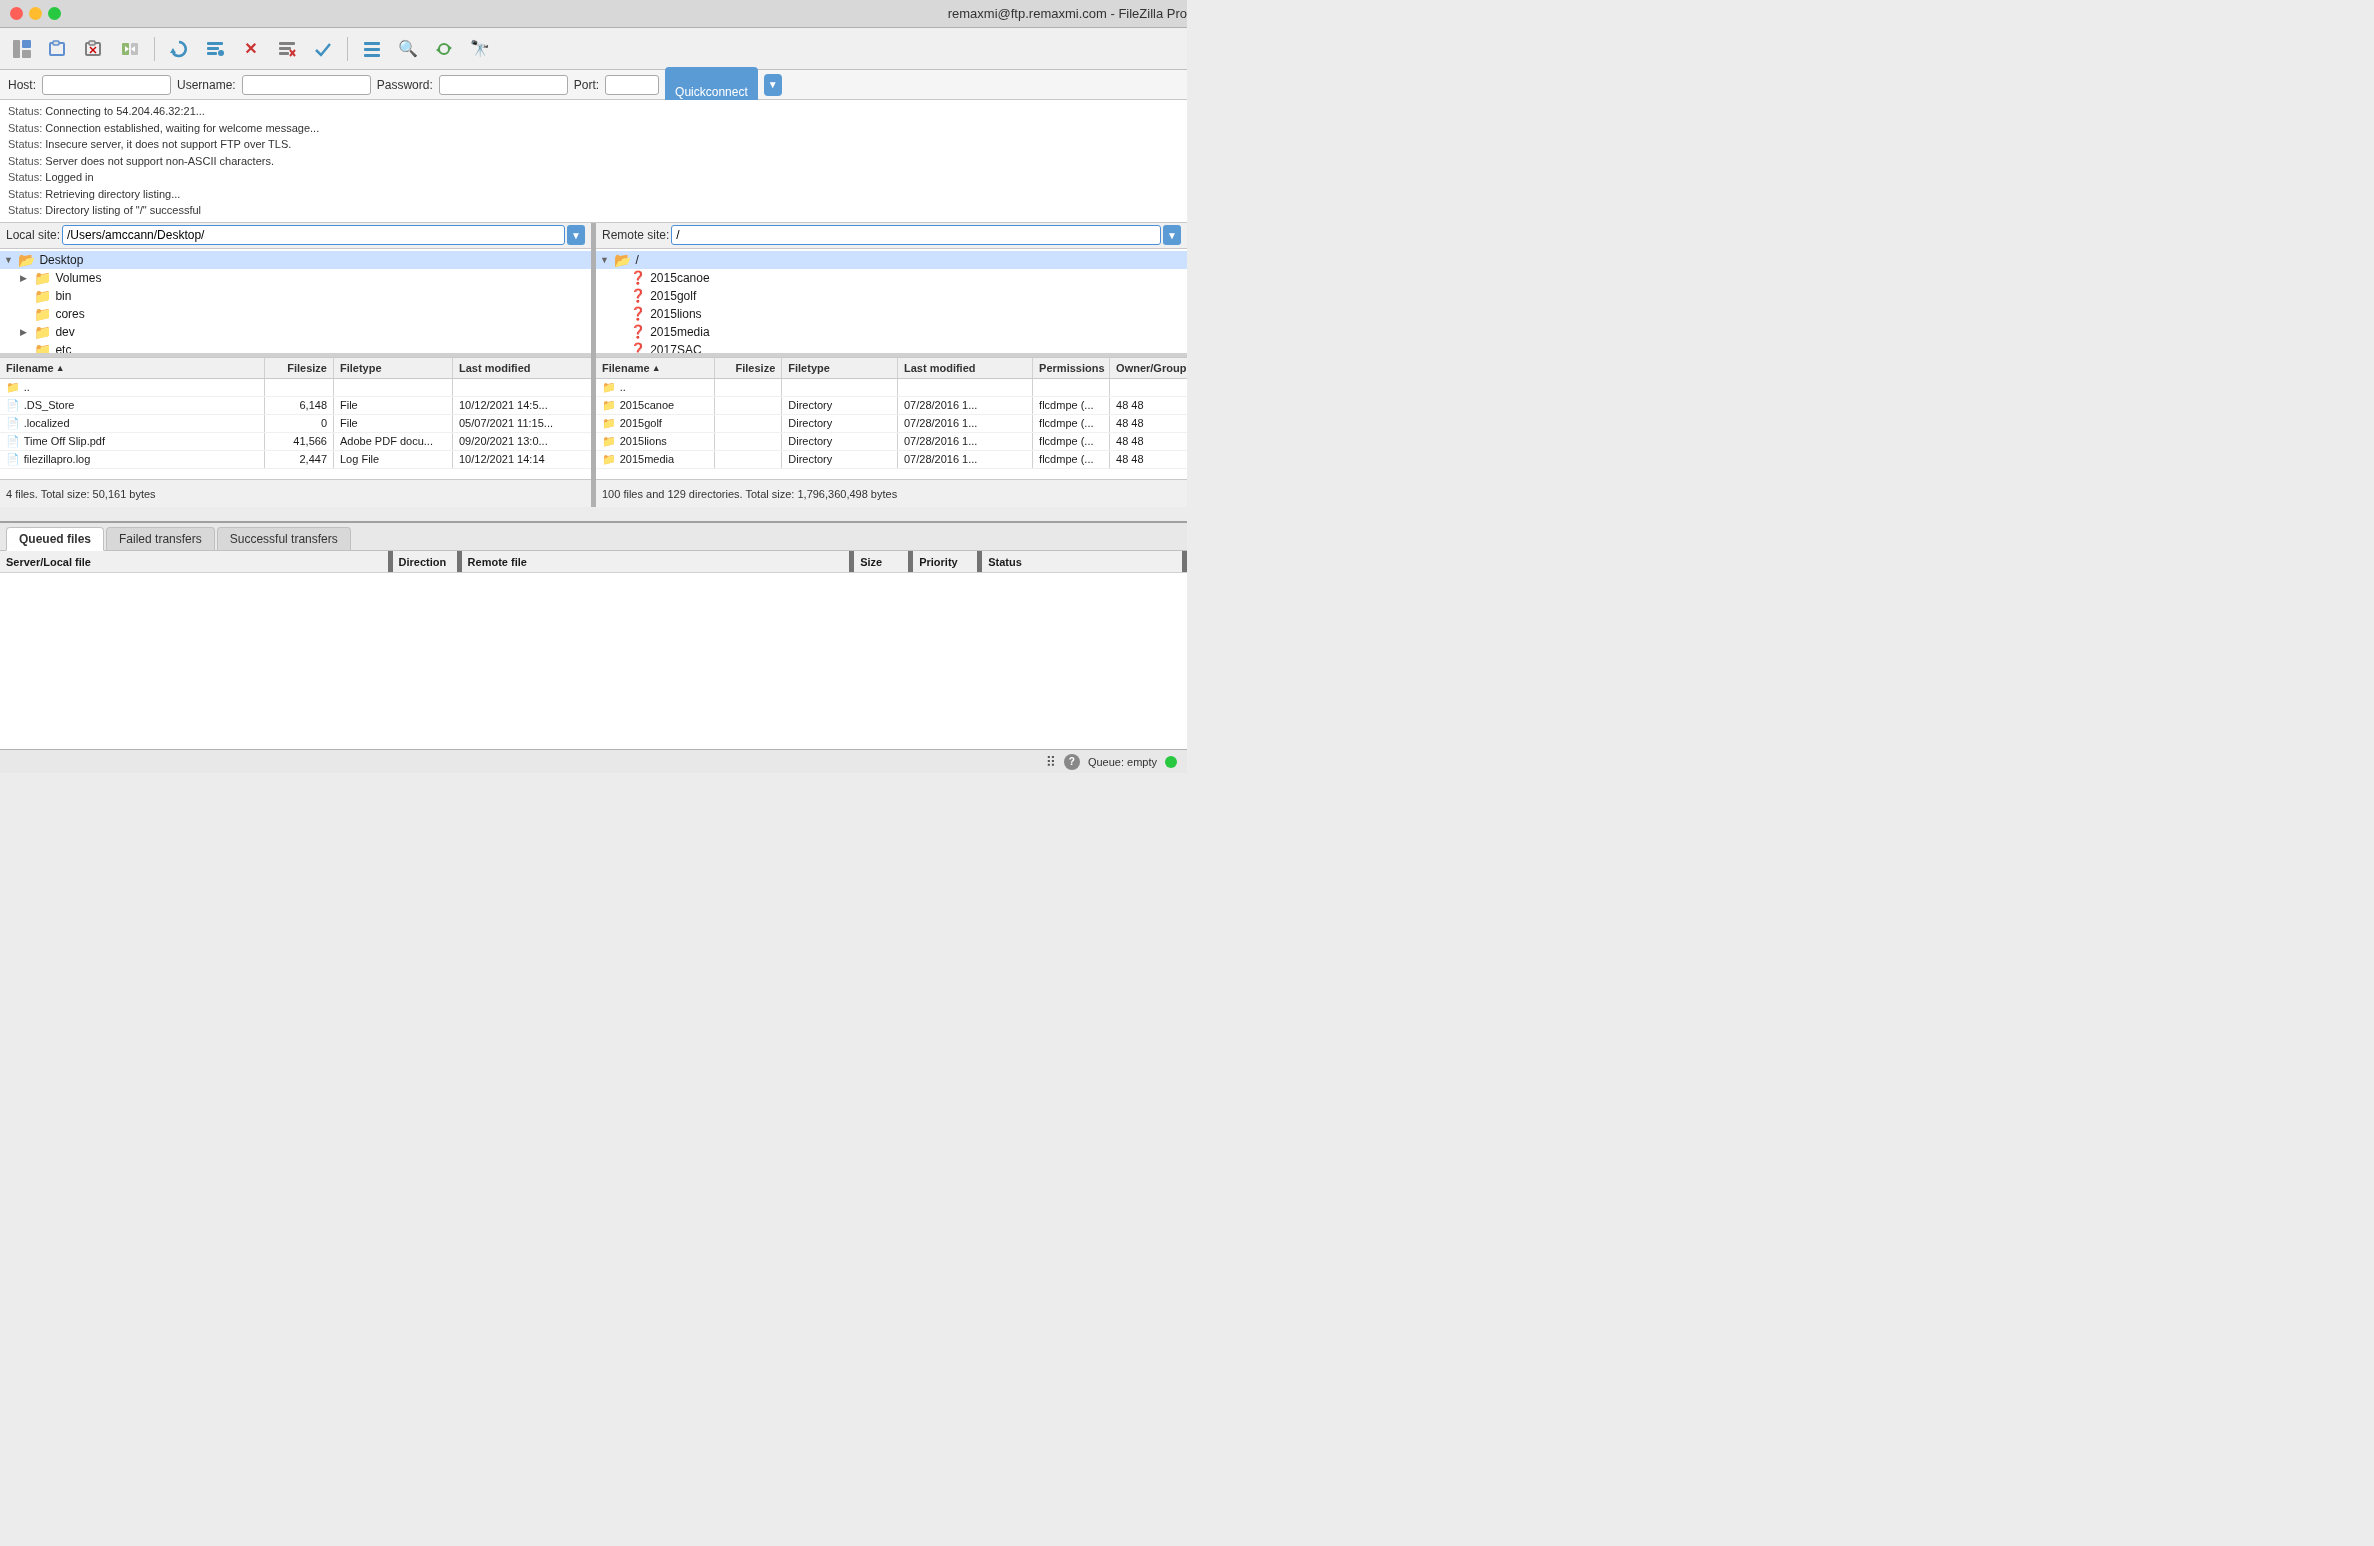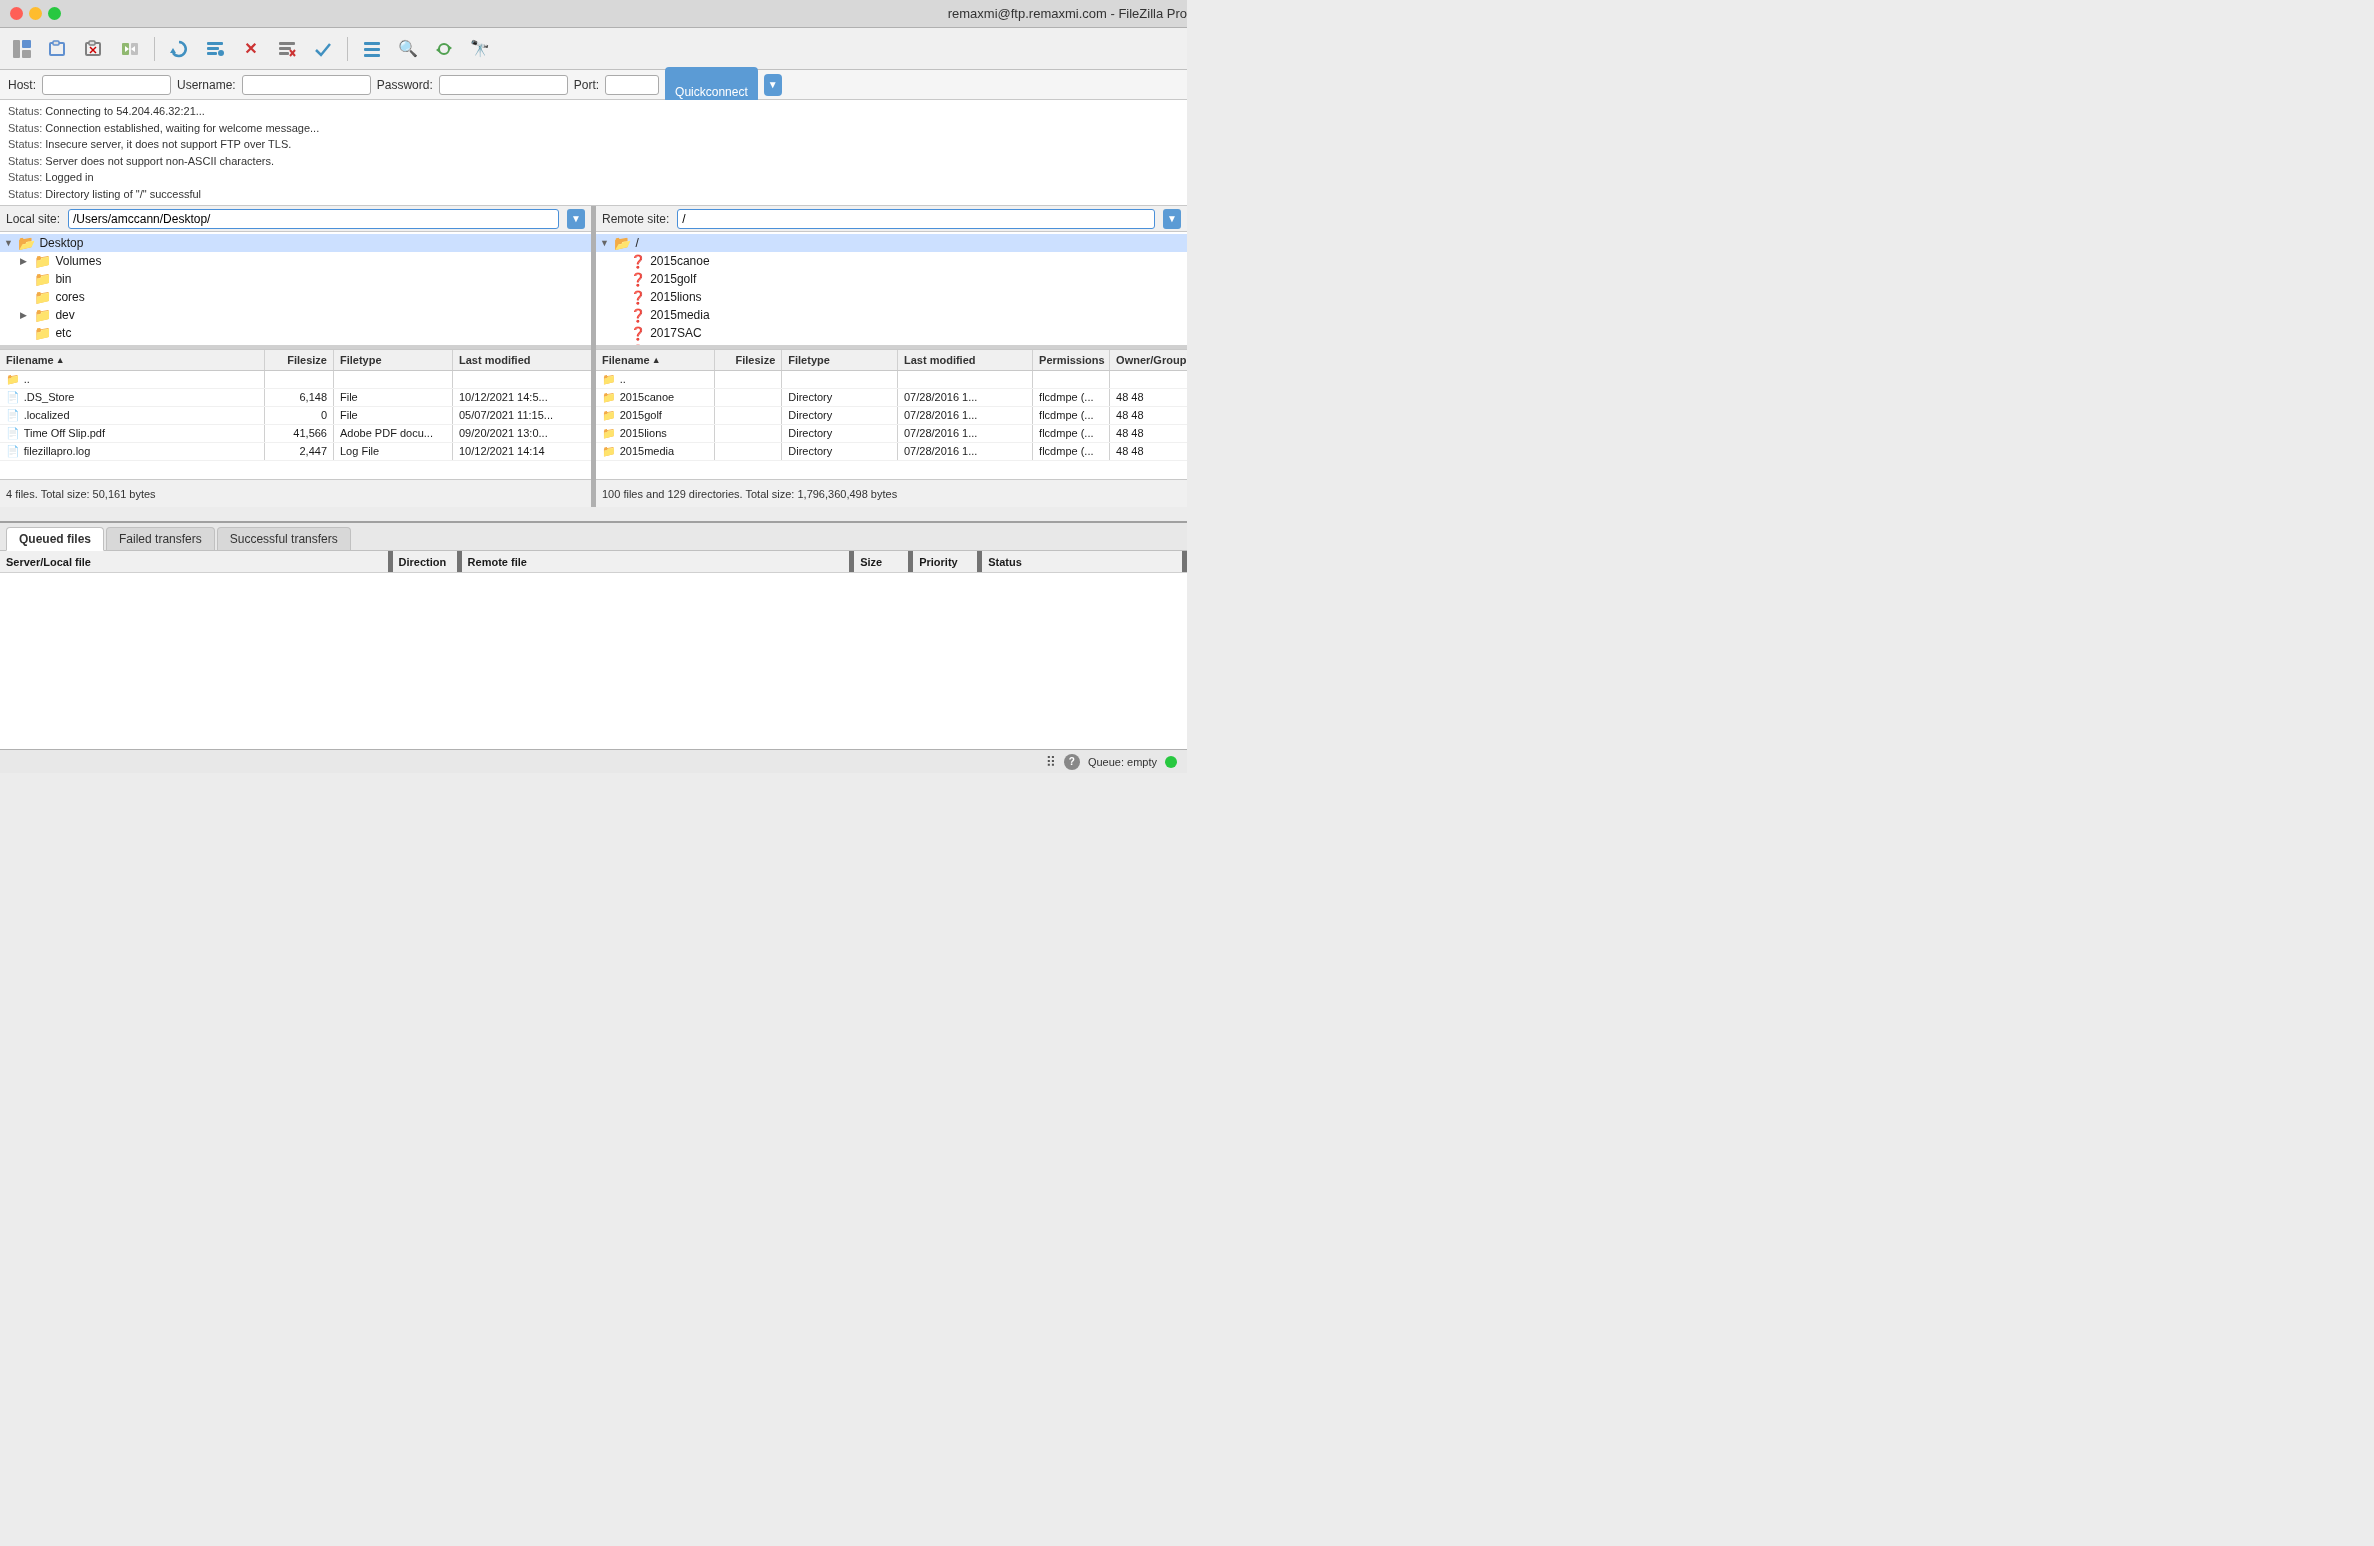--- a/index.html
+++ b/index.html
@@ -152,21 +152,21 @@
     }
     .file-panel.left { border-right: 1px solid #b0b0b0; }
 
     .site-bar {
       background: #f0f0f0;
       border-bottom: 1px solid #c8c8c8;
       height: 26px;
       display: flex;
       align-items: center;
       padding: 0 6px;
-      gap: 8px;
+      gap: 2px;
     }
     .site-label { font-size: 12px; color: #333; }
     .site-input {
       flex: 1;
       height: 20px;
       border: 1.5px solid #4a90d9;
       border-radius: 3px;
       padding: 0 4px;
       font-size: 12px;
       background: white;
@@ -478,20 +478,21 @@
   <button class="quickconnect-btn">Quickconnect</button>
   <button class="quickconnect-arrow">▼</button>
 </div>
 
 <div class="status-panel" id="status-panel">
     <div class="status-line"><span class="status-label">Status:</span> Connecting to 54.204.46.32:21...</div>
     <div class="status-line"><span class="status-label">Status:</span> Connection established, waiting for welcome message...</div>
     <div class="status-line"><span class="status-label">Status:</span> Insecure server, it does not support FTP over TLS.</div>
     <div class="status-line"><span class="status-label">Status:</span> Server does not support non-ASCII characters.</div>
     <div class="status-line"><span class="status-label">Status:</span> Logged in</div>
+    <div class="status-line"><span class="status-label">Status:</span> Retrieving directory listing...</div>
     <div class="status-line"><span class="status-label">Status:</span> Directory listing of "/" successful</div>
   </div>
 
 <div class="panels-container">
 
   <div class="file-panel left" style="width:50%;">
     <div class="site-bar">
       <span class="site-label">Local site:</span>
       <input class="site-input" type="text" value="/Users/amccann/Desktop/" style="">
       <button class="site-dropdown">▼</button>

